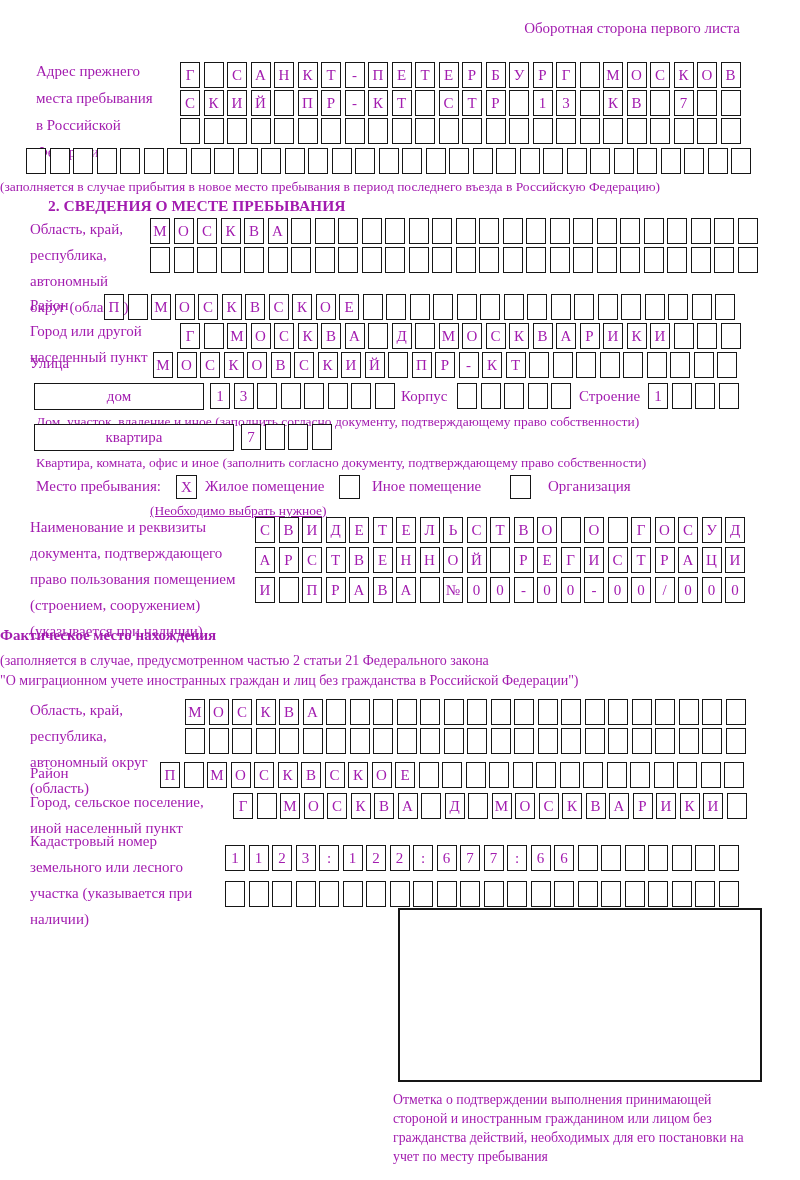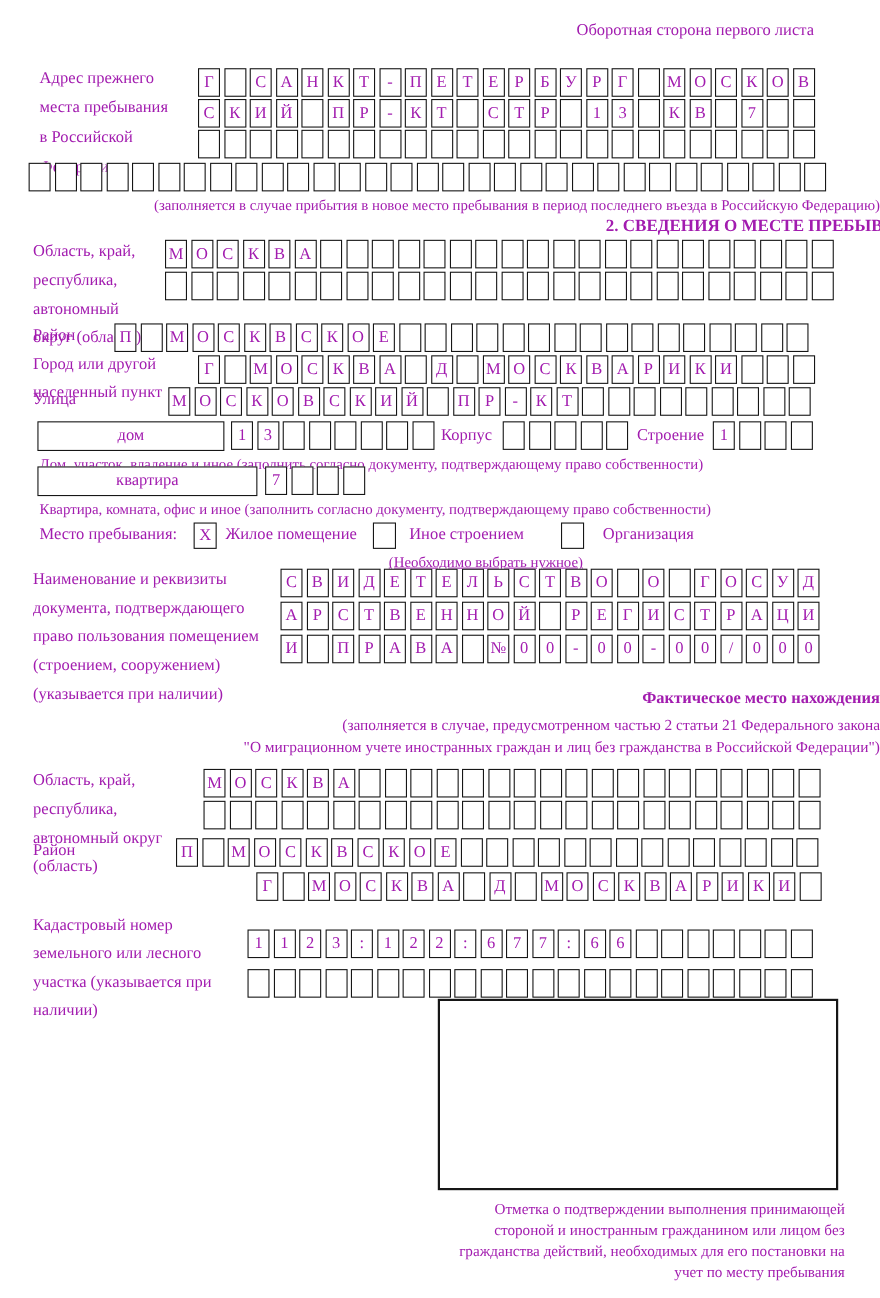--- a/index.html
+++ b/index.html
@@ -6,21 +6,21 @@
   .page{
     position:relative;width:800px;height:1180px;background:#ffffff;
     font-family:"Liberation Serif","DejaVu Serif",serif;color:#a21caf;
     overflow:hidden;
   }
   .abs{position:absolute;}
   .label{font-size:15px;line-height:27px;}
   .label-tight{font-size:15px;line-height:26px;}
   .caption{font-size:13.5px;line-height:18px;}
   .bold{font-weight:bold;}
-  .center{text-align:right;}
+  .center{text-align:left;}
   .cells{display:flex;}
   .cell{
     box-sizing:border-box;flex:0 0 20px;width:20px;height:26px;
     border:1.6px solid #161616;margin-right:3.5px;background:#fff;
     display:flex;align-items:center;justify-content:center;
     font-size:15px;line-height:1;
   }
   .wordbox{
     box-sizing:border-box;border:1.8px solid #161616;height:27px;background:#fff;
     display:flex;align-items:center;justify-content:center;font-size:15px;
@@ -336,21 +336,21 @@
       <span class="cell"></span>
       <span class="cell"></span>
       <span class="cell"></span>
     </div>
   <div class="abs caption" style="left:36px;top:454px;width:740px;">Квартира, комната, офис и иное (заполнить согласно документу, подтверждающему право собственности)</div>
 
   <div class="abs" style="left:36px;top:478px;font-size:15px;">Место пребывания:</div>
   <div class="abs checkbox" style="left:176px;top:475px;">X</div>
   <div class="abs" style="left:205px;top:478px;font-size:15px;">Жилое помещение</div>
   <div class="abs checkbox" style="left:339px;top:475px;"></div>
-  <div class="abs" style="left:372px;top:478px;font-size:15px;">Иное строением</div>
+  <div class="abs" style="left:372px;top:478px;font-size:15px;">Иное помещение</div>
   <div class="abs checkbox" style="left:510px;top:475px;"></div>
   <div class="abs" style="left:548px;top:478px;font-size:15px;">Организация</div>
   <div class="abs caption center" style="left:150px;top:502px;width:380px;text-decoration:underline;">(Необходимо выбрать нужное)</div>
 
   <div class="abs label-tight" style="left:30px;top:514px;width:220px;">Наименование и реквизиты документа, подтверждающего право пользования помещением (строением, сооружением) (указывается при наличии)</div>
   <div class="abs cells" style="left:255px;top:517px;">
       <span class="cell">С</span>
       <span class="cell">В</span>
       <span class="cell">И</span>
       <span class="cell">Д</span>
@@ -499,20 +499,21 @@
       <span class="cell"></span>
       <span class="cell"></span>
       <span class="cell"></span>
       <span class="cell"></span>
       <span class="cell"></span>
       <span class="cell"></span>
       <span class="cell"></span>
       <span class="cell"></span>
     </div>
 
+  <div class="abs label-tight" style="left:30px;top:789px;width:200px;">Город, сельское поселение, иной населенный пункт</div>
   <div class="abs cells" style="left:233px;top:793px;">
       <span class="cell">Г</span>
       <span class="cell"></span>
       <span class="cell">М</span>
       <span class="cell">О</span>
       <span class="cell">С</span>
       <span class="cell">К</span>
       <span class="cell">В</span>
       <span class="cell">А</span>
       <span class="cell"></span>

